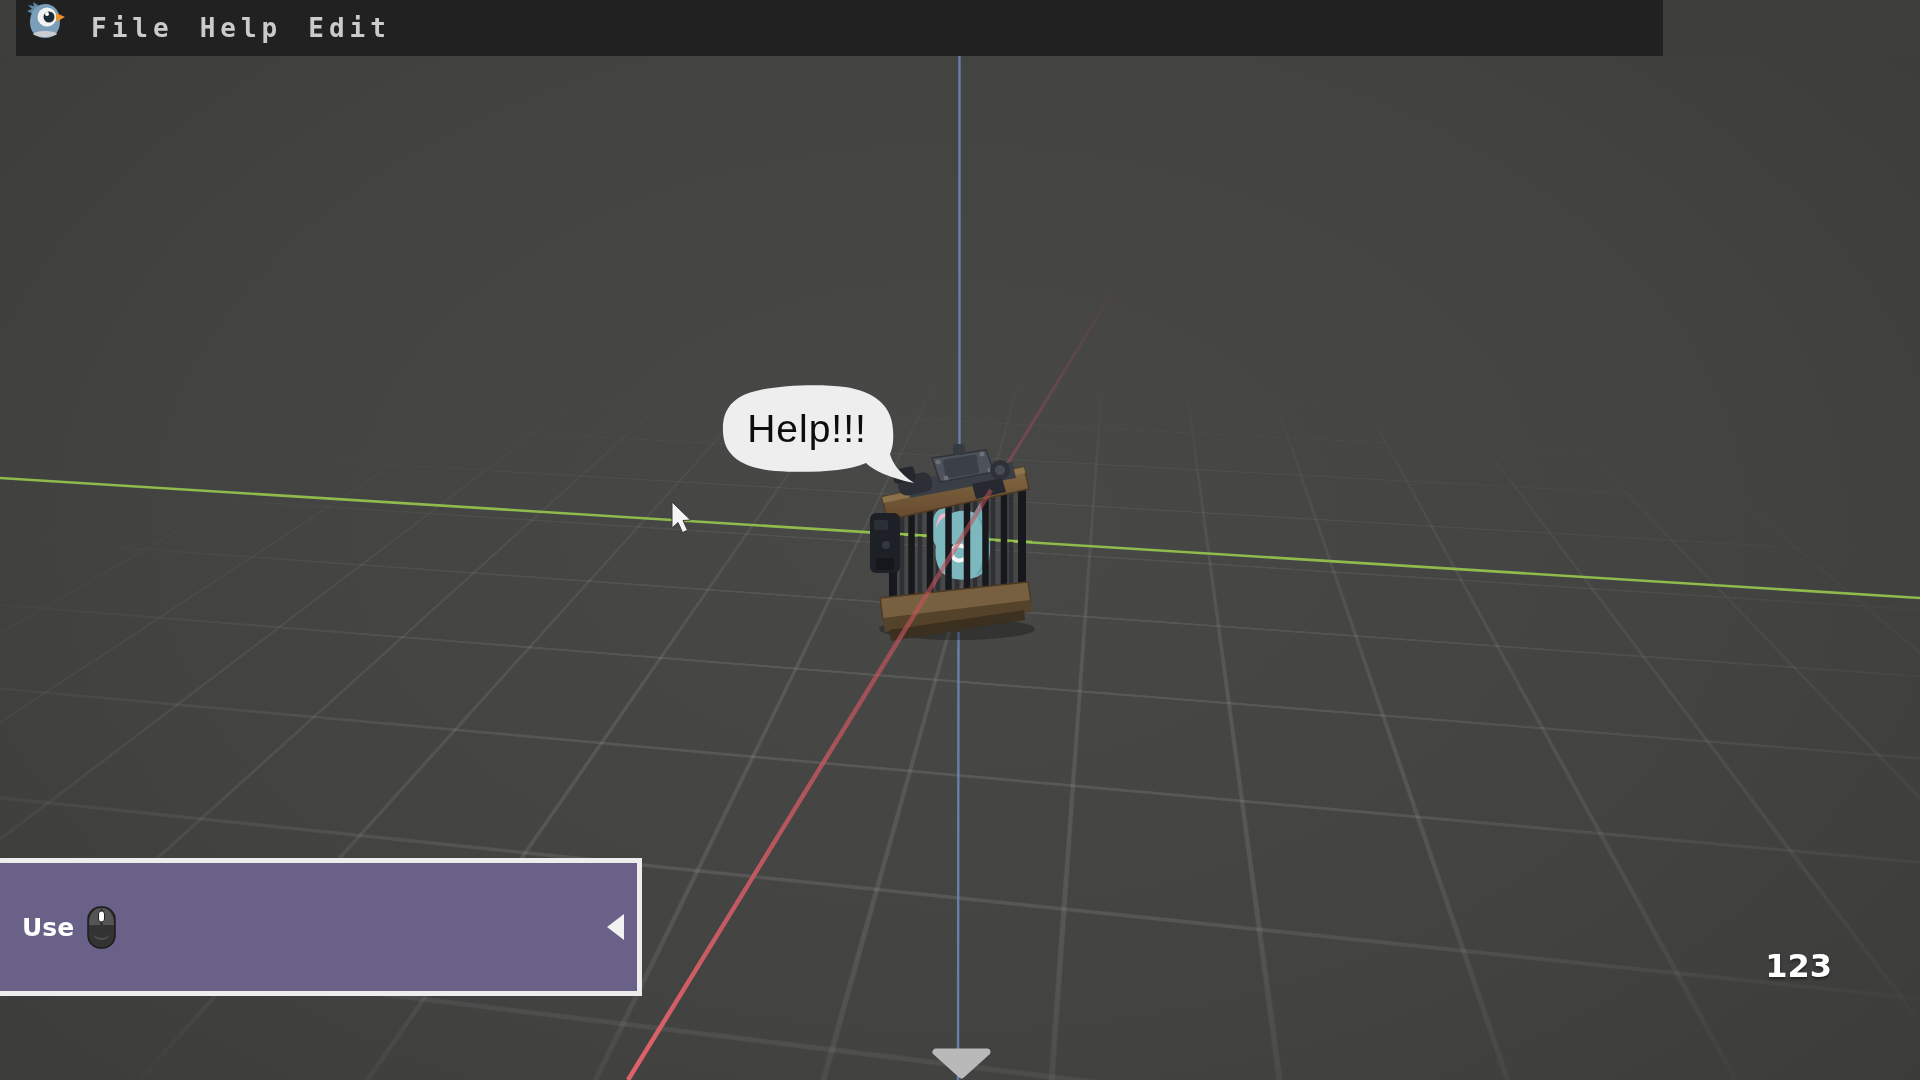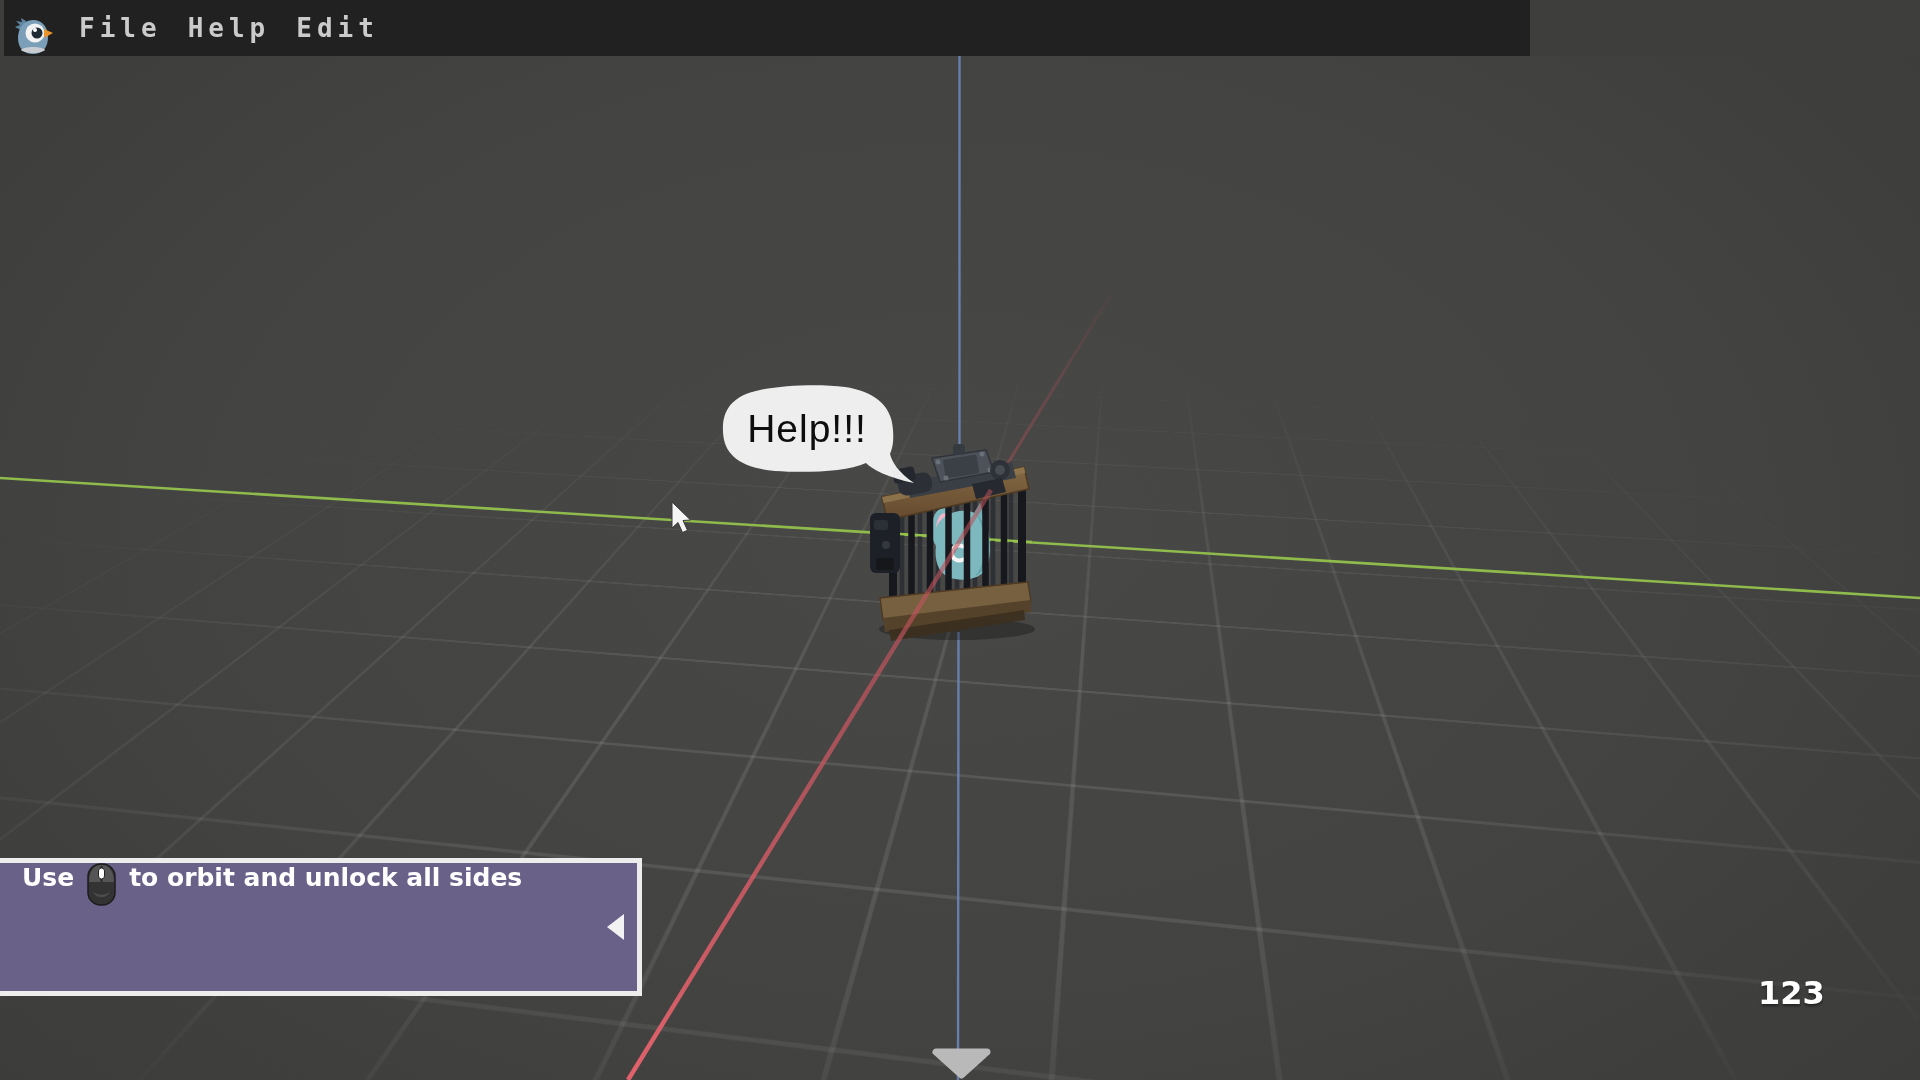--- a/index.html
+++ b/index.html
@@ -1,21 +1,21 @@
 <!DOCTYPE html>
 <html><head>
 <meta charset="utf-8">
 <style>
   * { margin:0; padding:0; box-sizing:border-box; }
   html,body { width:1920px; height:1080px; overflow:hidden; background:#3e3e3d;
               font-family:"DejaVu Sans", sans-serif; }
 
   
-  .menubar { position:absolute; left:4px; top:0; width:1526px; height:56px;
-             background:#212121; display:flex; align-items:flex-end; z-index:10; }
+  .menubar { position:absolute; left:16px; top:0; width:1647px; height:56px;
+             background:#212121; display:flex; align-items:flex-start; z-index:10; }
   .logo { width:40px; height:40px; margin:0 13px 0 9px; flex:0 0 auto; }
   .menu-item { font-family:"DejaVu Sans Mono", monospace; font-weight:700;
                font-size:26px; line-height:56px; letter-spacing:5px;
                color:#cbcbcb; padding:0 13px; cursor:default; }
 
   
   .viewport { position:absolute; left:0; top:56px; width:1920px; height:1024px;
               overflow:hidden;
               background:radial-gradient(ellipse 1500px 950px at 950px 470px,
                          #484847 0%, #434342 52%, #393938 100%); }
@@ -31,32 +31,32 @@
     background-image:
       repeating-linear-gradient(to bottom, rgba(215,215,210,.13) 0 3px, transparent 3px 115px),
       repeating-linear-gradient(to right,  rgba(215,215,210,.13) 0 3px, transparent 3px 115px); }
 
   .scene { position:absolute; inset:0; width:1920px; height:1080px; z-index:5;
            pointer-events:none; }
 
   
   .banner { position:absolute; left:0; top:858px; width:642px; height:138px;
             background:#6a6188; border:5px solid #ededed; border-left:none;
-            display:flex; align-items:flex-start; z-index:20; }
+            display:flex; align-items:center; z-index:20; }
   .banner-text { font-weight:700; font-size:25px; color:#ffffff; }
   .banner-prefix { margin-left:22px; }
   .mouse-svg { width:29px; height:43px; margin:0 13px; }
   .collapse-arrow { position:absolute; right:13px; top:50%; margin-top:-13px;
             width:0; height:0; border-top:13px solid transparent;
             border-bottom:13px solid transparent; border-right:17px solid #f2f2f2;
             cursor:pointer; }
 
   
-  .counter { position:absolute; left:1758px; top:974px; width:74px; z-index:20;
-             text-align:left; font-weight:900; font-size:32px; color:#ffffff;
+  .counter { position:absolute; left:1758px; top:947px; width:74px; z-index:20;
+             text-align:right; font-weight:900; font-size:32px; color:#ffffff;
              text-shadow:0 2px 3px rgba(0,0,0,.45); letter-spacing:0; }
 </style>
 </head>
 <body>
 
 <div class="menubar">
   <svg class="logo" viewBox="0 0 40 40">
     <path d="M8 14 L2 11 L7 9 L3 5 L9 6 L8 2 L13 5 Z" fill="#5d85a0"></path>
     <path d="M20 4 C 10 4 5 13 5 22 C 5 32 11 38 20 38 C 30 38 35 31 35 21 C 35 12 30 4 20 4 Z" fill="#7b9fb8"></path>
     <path d="M8 34 C 12 38 28 38 32 34 C 30 30 10 30 8 34 Z" fill="#c9cdd2"></path>
@@ -193,17 +193,16 @@
 
 <div class="banner">
   <span class="banner-text banner-prefix">Use</span>
   <svg class="mouse-svg" viewBox="0 0 29 43">
     <rect x="1" y="1" width="27" height="41" rx="12.5" fill="#333333" stroke="#1c1c1c" stroke-width="1.5"></rect>
     <path d="M2 19 C2 8 7 2 14.5 2 C22 2 27 8 27 19 Z" fill="#555555"></path>
     <line x1="14.5" y1="3" x2="14.5" y2="19" stroke="#2a2a2a" stroke-width="2"></line>
     <rect x="11.5" y="5" width="6" height="11" rx="3" fill="#ffffff" stroke="#222222" stroke-width="1"></rect>
     <path d="M6 28 C9 33 20 33 23 28 C21 36 8 36 6 28 Z" fill="#4d4d4d"></path>
   </svg>
-  <span class="banner-text">to orbit and unlock all sides</span>
   <div class="collapse-arrow"></div>
 </div>
 
 <div class="counter">123</div>
 
 </body></html>

